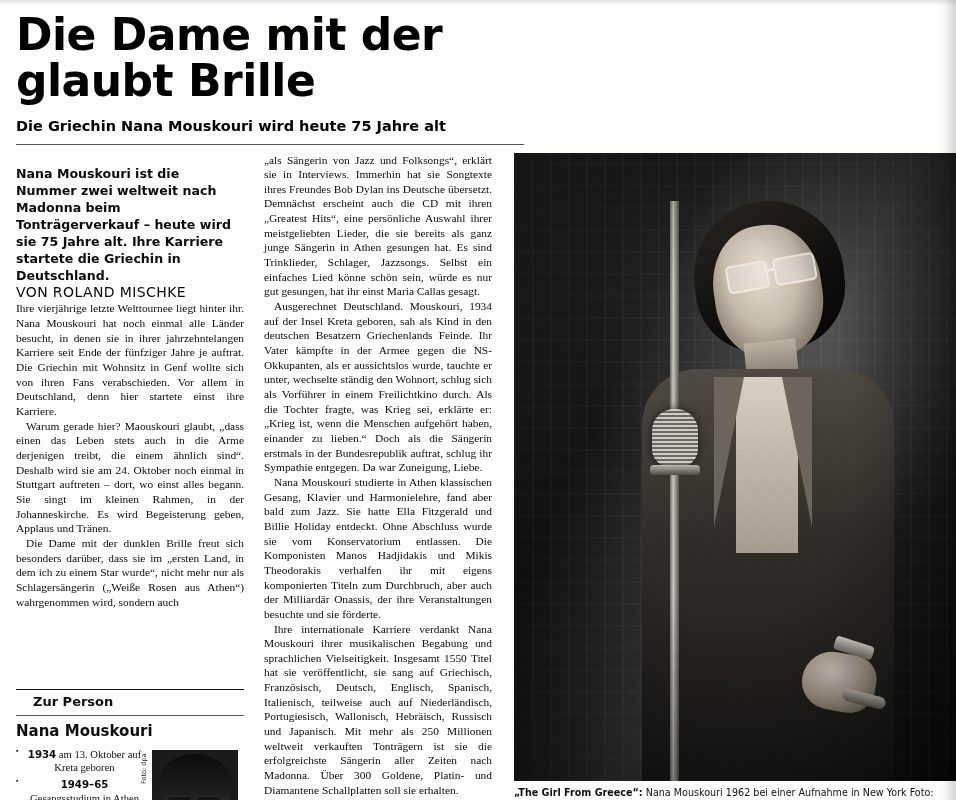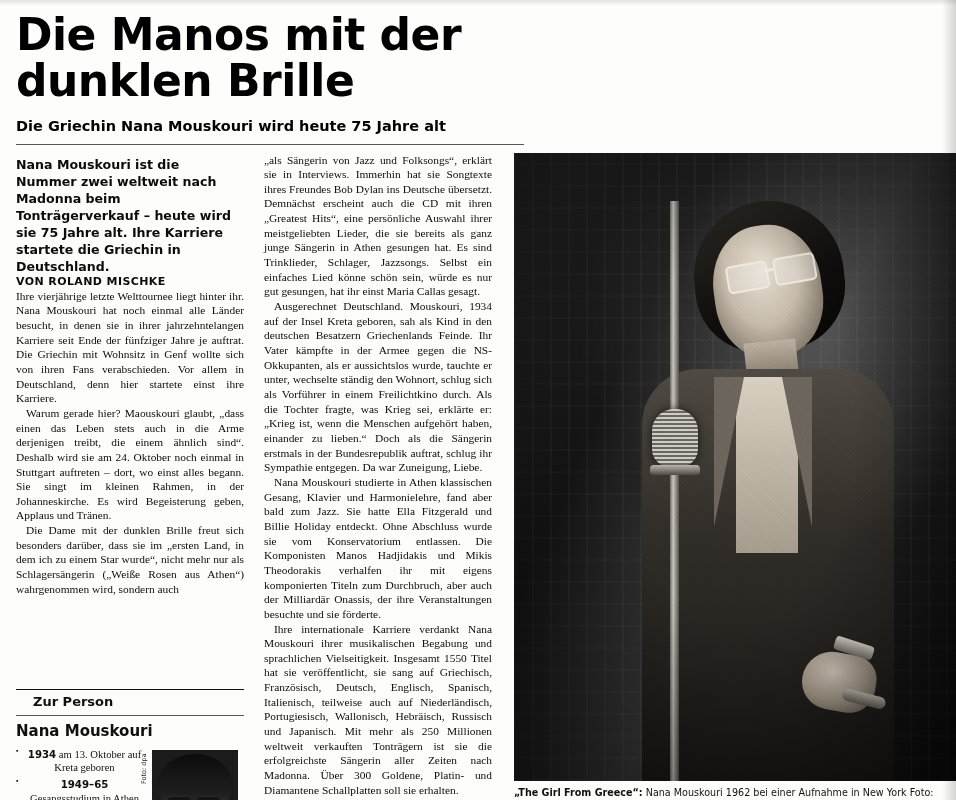--- a/index.html
+++ b/index.html
@@ -70,28 +70,27 @@
   .lead {
     font-family: "DejaVu Sans", sans-serif;
     font-weight: bold;
     font-size: 12.6px;
     line-height: 1.35;
     text-align: left;
     margin: 0 0 12px 0;
   }
   .byline {
     font-family: "DejaVu Sans", sans-serif;
-    font-size: 11px;
+    font-size: 14px;
     letter-spacing: 0.4px;
     text-transform: uppercase;
     margin: 0 0 7px 0;
     text-align: left;
-    font-weight: bold;
-  }
-  #col1 { left: 0px;   top: 3px; width: 228px; }
+  }
+  #col1 { left: 0px;   top: 12px; width: 228px; }
   #col2 { left: 248px; top: 0px; width: 228px; }
   
   .person-box {
     position: absolute;
     left: 0px;
     top: 536px;
     width: 228px;
   }
   .person-rule {
     border-top: 1.5px solid #111;
@@ -376,21 +375,21 @@
     left: 0; right: 0; top: 0; height: 6px;
     background: linear-gradient(180deg, rgba(0,0,0,0.10) 0%, rgba(0,0,0,0) 100%);
     pointer-events: none;
   }
 </style>
 </head>
 <body>
 
 <div class="page">
 
-  <h1 class="headline">Die Manos mit der dunklen Brille</h1>
+  <h1 class="headline">Die Dame mit der glaubt Brille</h1>
   <div class="subhead">Die Griechin Nana Mouskouri wird heute 75 Jahre alt</div>
   <div class="rule-top"></div>
 
   <div class="body-area">
 
     <div class="col" id="col1">
       <p class="lead noindent">Nana Mouskouri ist die Nummer zwei weltweit nach Madonna beim Tonträgerverkauf – heute wird sie 75 Jahre alt. Ihre Karriere startete die Griechin in Deutschland.</p>
       <p class="byline noindent">Von Roland Mischke</p>
       <p class="noindent">Ihre vierjährige letzte Welttournee liegt hinter ihr. Nana Mouskouri hat noch einmal alle Länder besucht, in denen sie in ihrer jahrzehntelangen Karriere seit Ende der fünfziger Jahre je auftrat. Die Griechin mit Wohnsitz in Genf wollte sich von ihren Fans verabschieden. Vor allem in Deutschland, denn hier startete einst ihre Karriere.</p>
       <p>Warum gerade hier? Maouskouri glaubt, „dass einen das Leben stets auch in die Arme derjenigen treibt, die einem ähnlich sind“. Deshalb wird sie am 24. Oktober noch einmal in Stuttgart auftreten – dort, wo einst alles begann. Sie singt im kleinen Rahmen, in der Johanneskirche. Es wird Begeisterung geben, Applaus und Tränen.</p>

